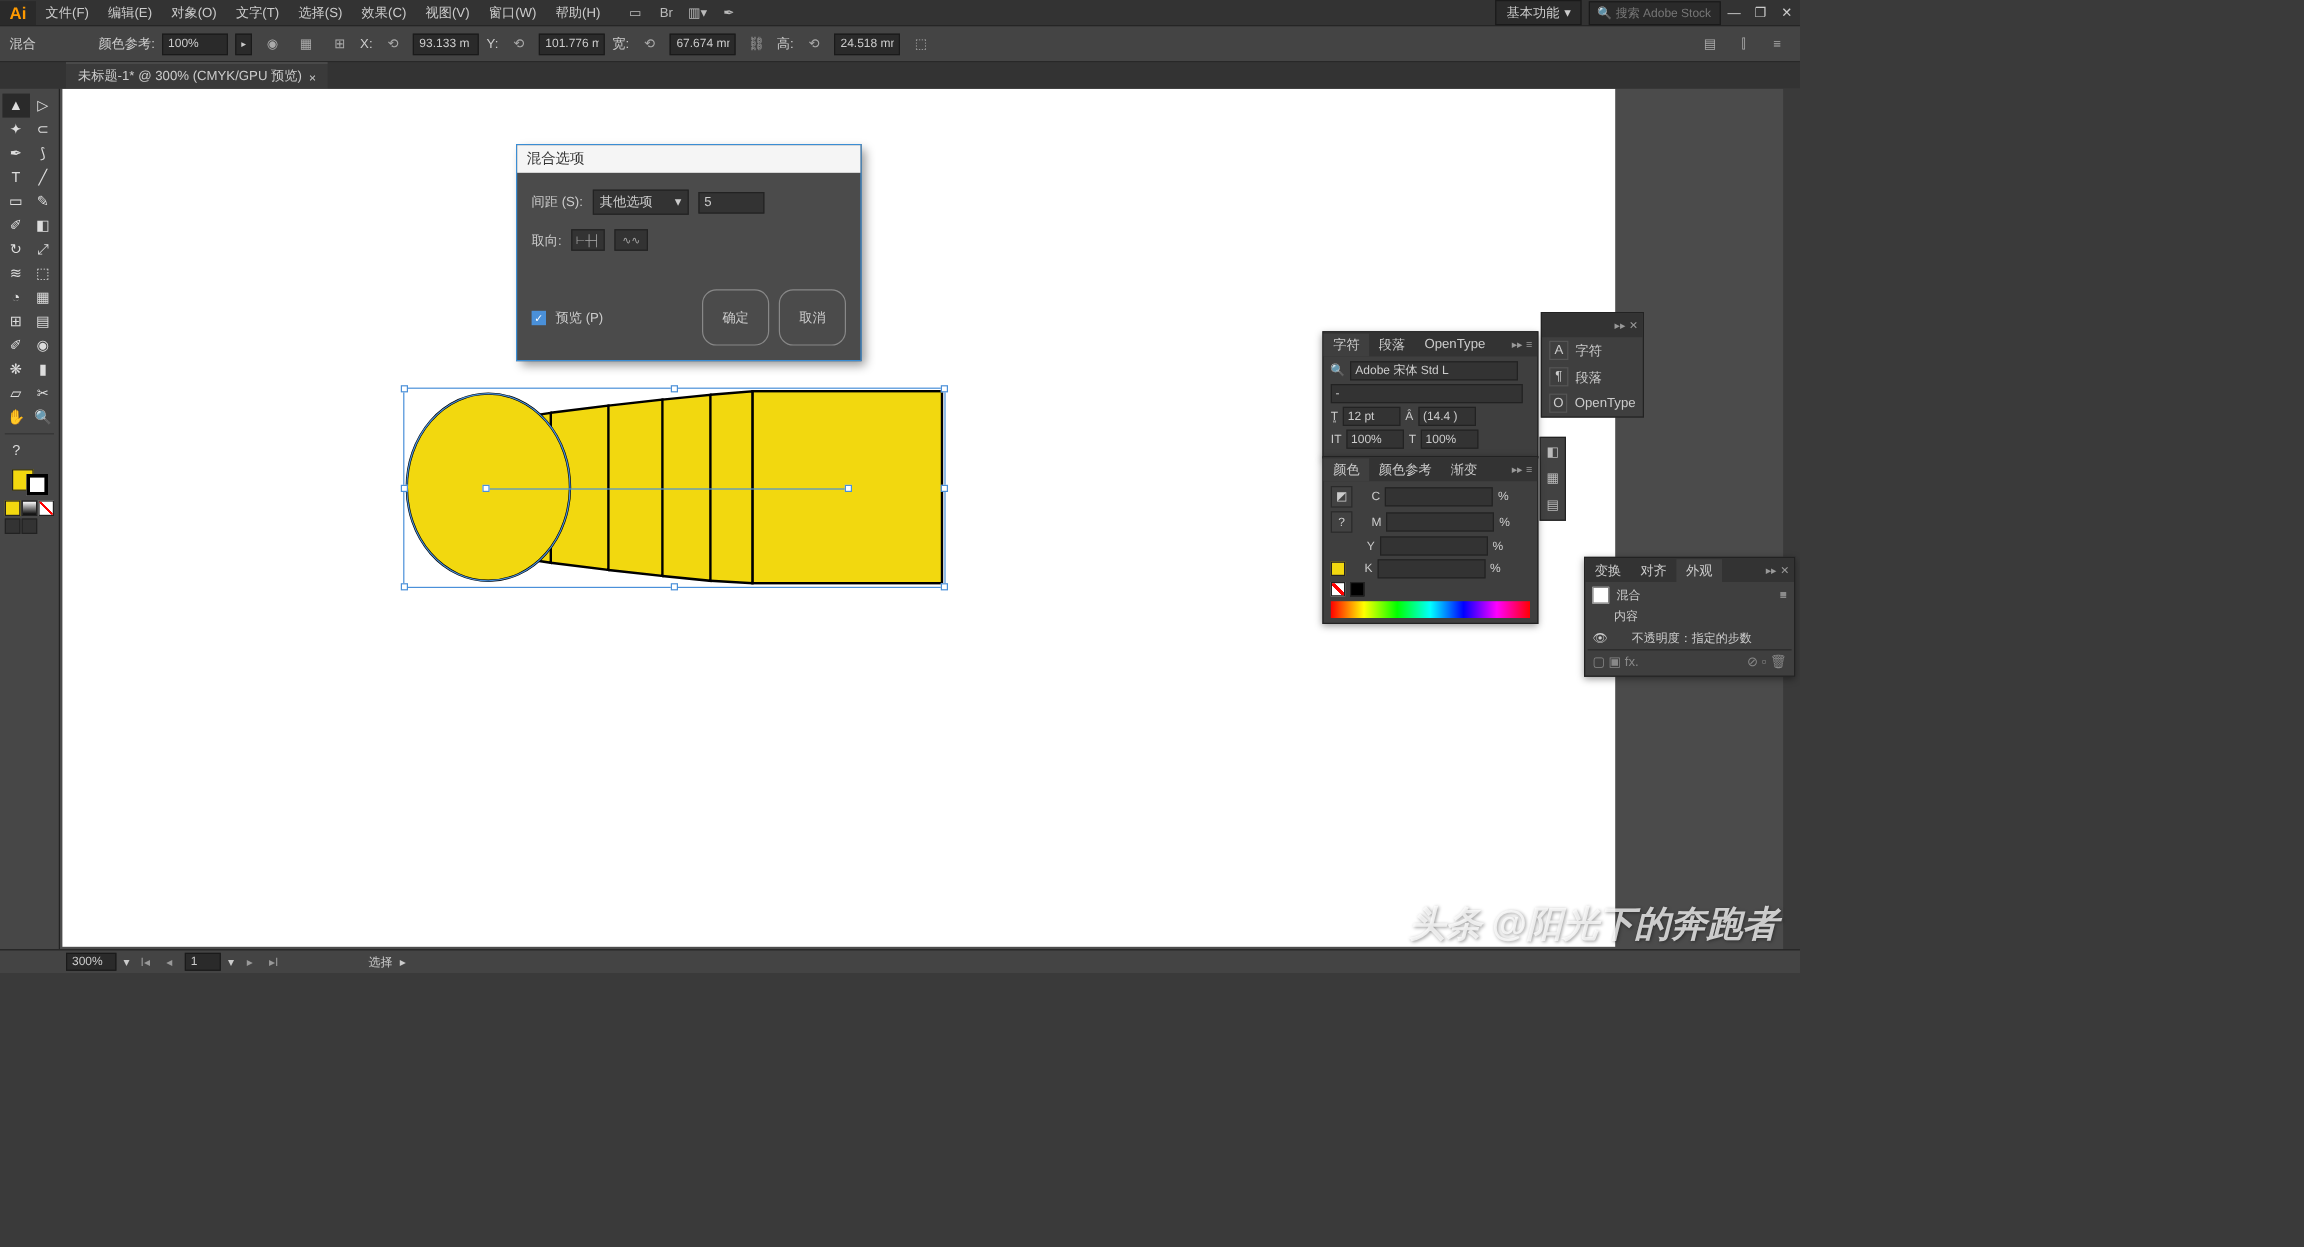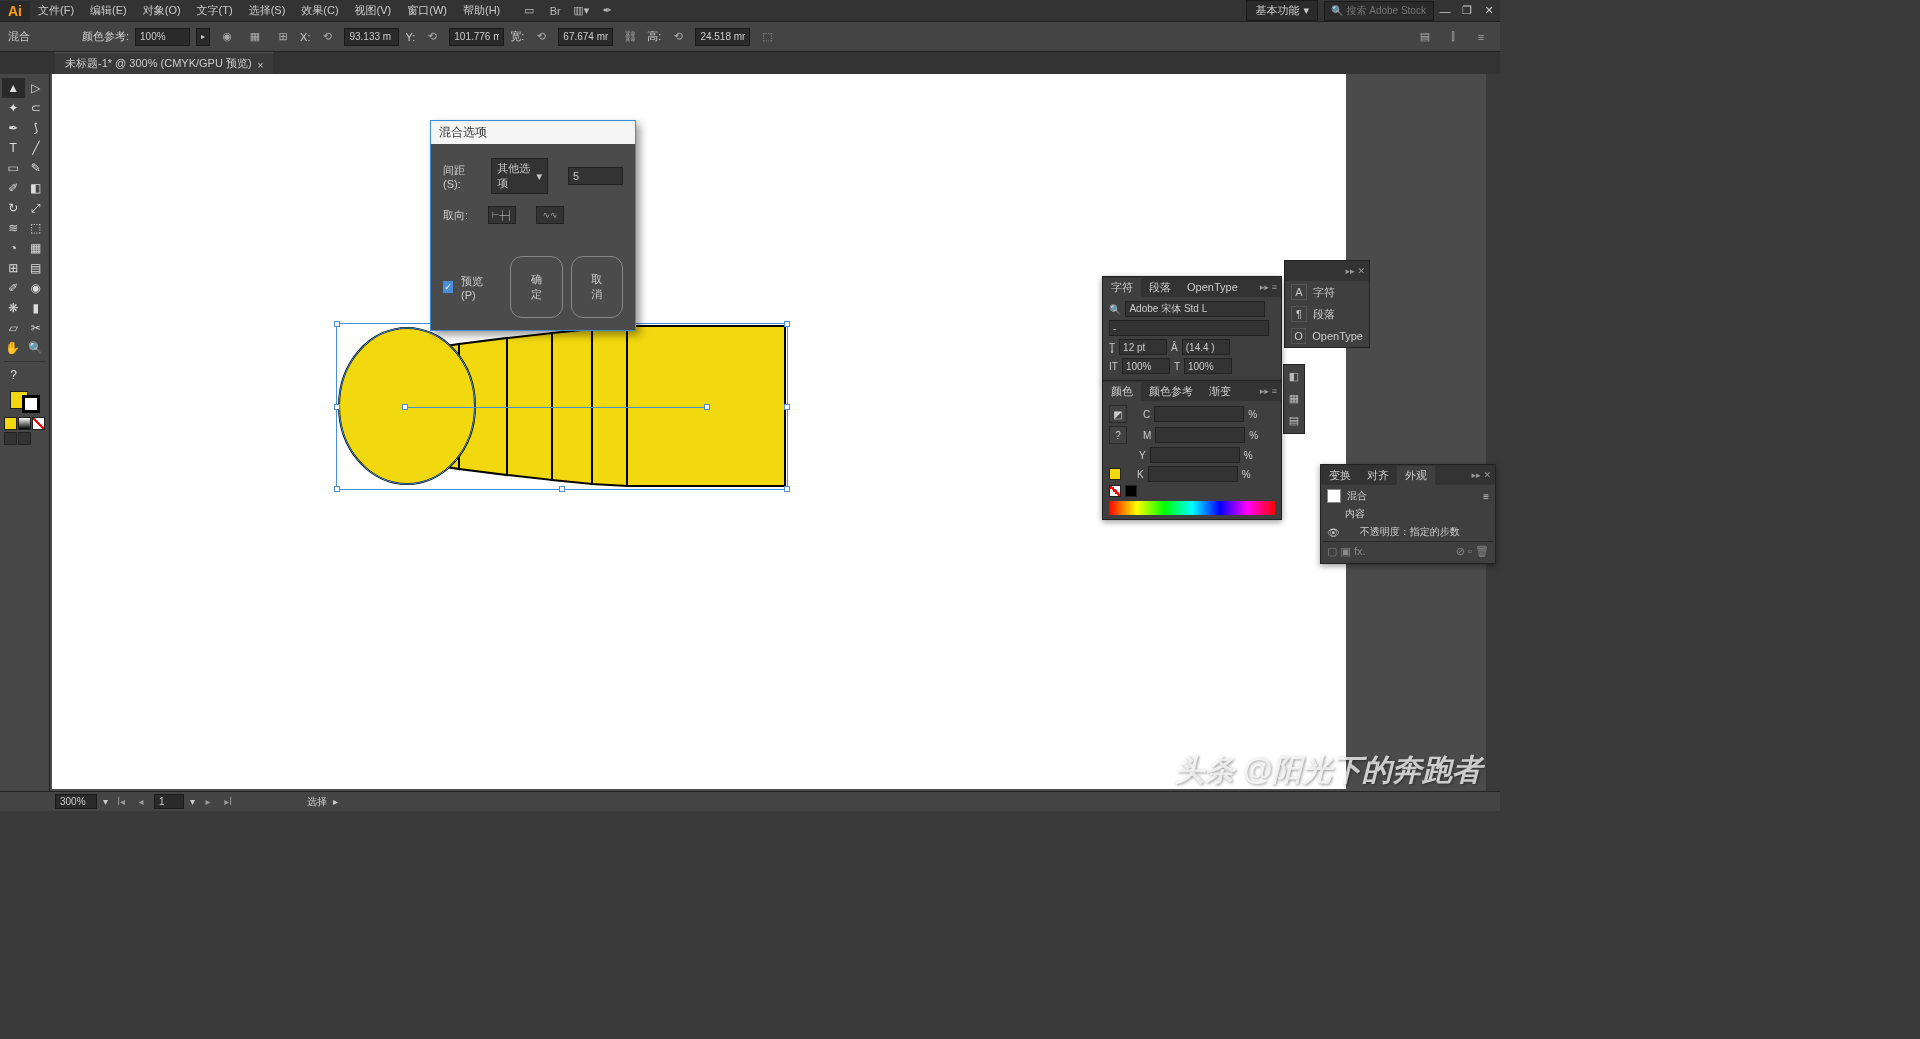--- a/index.html
+++ b/index.html
@@ -47,24 +47,24 @@
 .artboard { position: absolute; left: 2px; top: 0; width: 1294px; height: 715px; background: #fff; }
 .scrollbar-v { position: absolute; right: 0; top: 0; bottom: 0; width: 14px; background: #3a3a3a; }
 
 
 .blend-shape { position: absolute; left: 285px; top: 250px; width: 450px; height: 165px; }
 .sel-box { position: absolute; inset: -1px; border: 1px solid #4a90d9; pointer-events: none; }
 .sel-handle { position: absolute; width: 6px; height: 6px; background: #fff; border: 1px solid #4a90d9; }
 .sel-line { position: absolute; left: 68px; right: 80px; top: 50%; height: 1px; background: #4a90d9; }
 
 
-.dialog { position: absolute; left: 378px; top: 46px; width: 206px; background: #4b4b4b; border: 1px solid #3a8dd4; box-shadow: 4px 4px 8px rgba(0,0,0,0.4); }
+.dialog { position: absolute; left: 378px; top: 46px; width: 288px; background: #4b4b4b; border: 1px solid #3a8dd4; box-shadow: 4px 4px 8px rgba(0,0,0,0.4); }
 .dialog-title { background: #f5f5f5; color: #333; padding: 3px 8px; font-size: 12px; }
 .dialog-body { padding: 14px 12px; }
-.dialog-row { display: flex; align-items: center; gap: 20px; margin-bottom: 12px; font-size: 11px; }
+.dialog-row { display: flex; align-items: center; gap: 8px; margin-bottom: 12px; font-size: 11px; }
 .dlg-select { background: #333; border: 1px solid #222; padding: 2px 5px; display: flex; align-items: center; gap: 4px; width: 80px; justify-content: space-between; }
 .dlg-input { background: #333; border: 1px solid #222; color: #ccc; padding: 2px 4px; width: 55px; font-size: 11px; }
 .orient-btn { width: 28px; height: 18px; background: #333; border: 1px solid #222; display: flex; align-items: center; justify-content: center; font-size: 9px; color: #aaa; }
 .dialog-footer { display: flex; align-items: center; gap: 8px; padding: 6px 12px 12px; }
 .dlg-checkbox { width: 12px; height: 12px; background: #4a90d9; display: flex; align-items: center; justify-content: center; font-size: 9px; color: #fff; }
 .dlg-btn { border: 1px solid #888; background: transparent; color: #ccc; padding: 15px 16px; border-radius: 12px; cursor: pointer; font-size: 11px; }
 
 
 .panel-stack { position: absolute; background: #3f3f3f; border: 1px solid #222; box-shadow: 0 2px 6px rgba(0,0,0,0.4); }
 .panel-tabs { display: flex; align-items: center; background: #333; height: 20px; }

